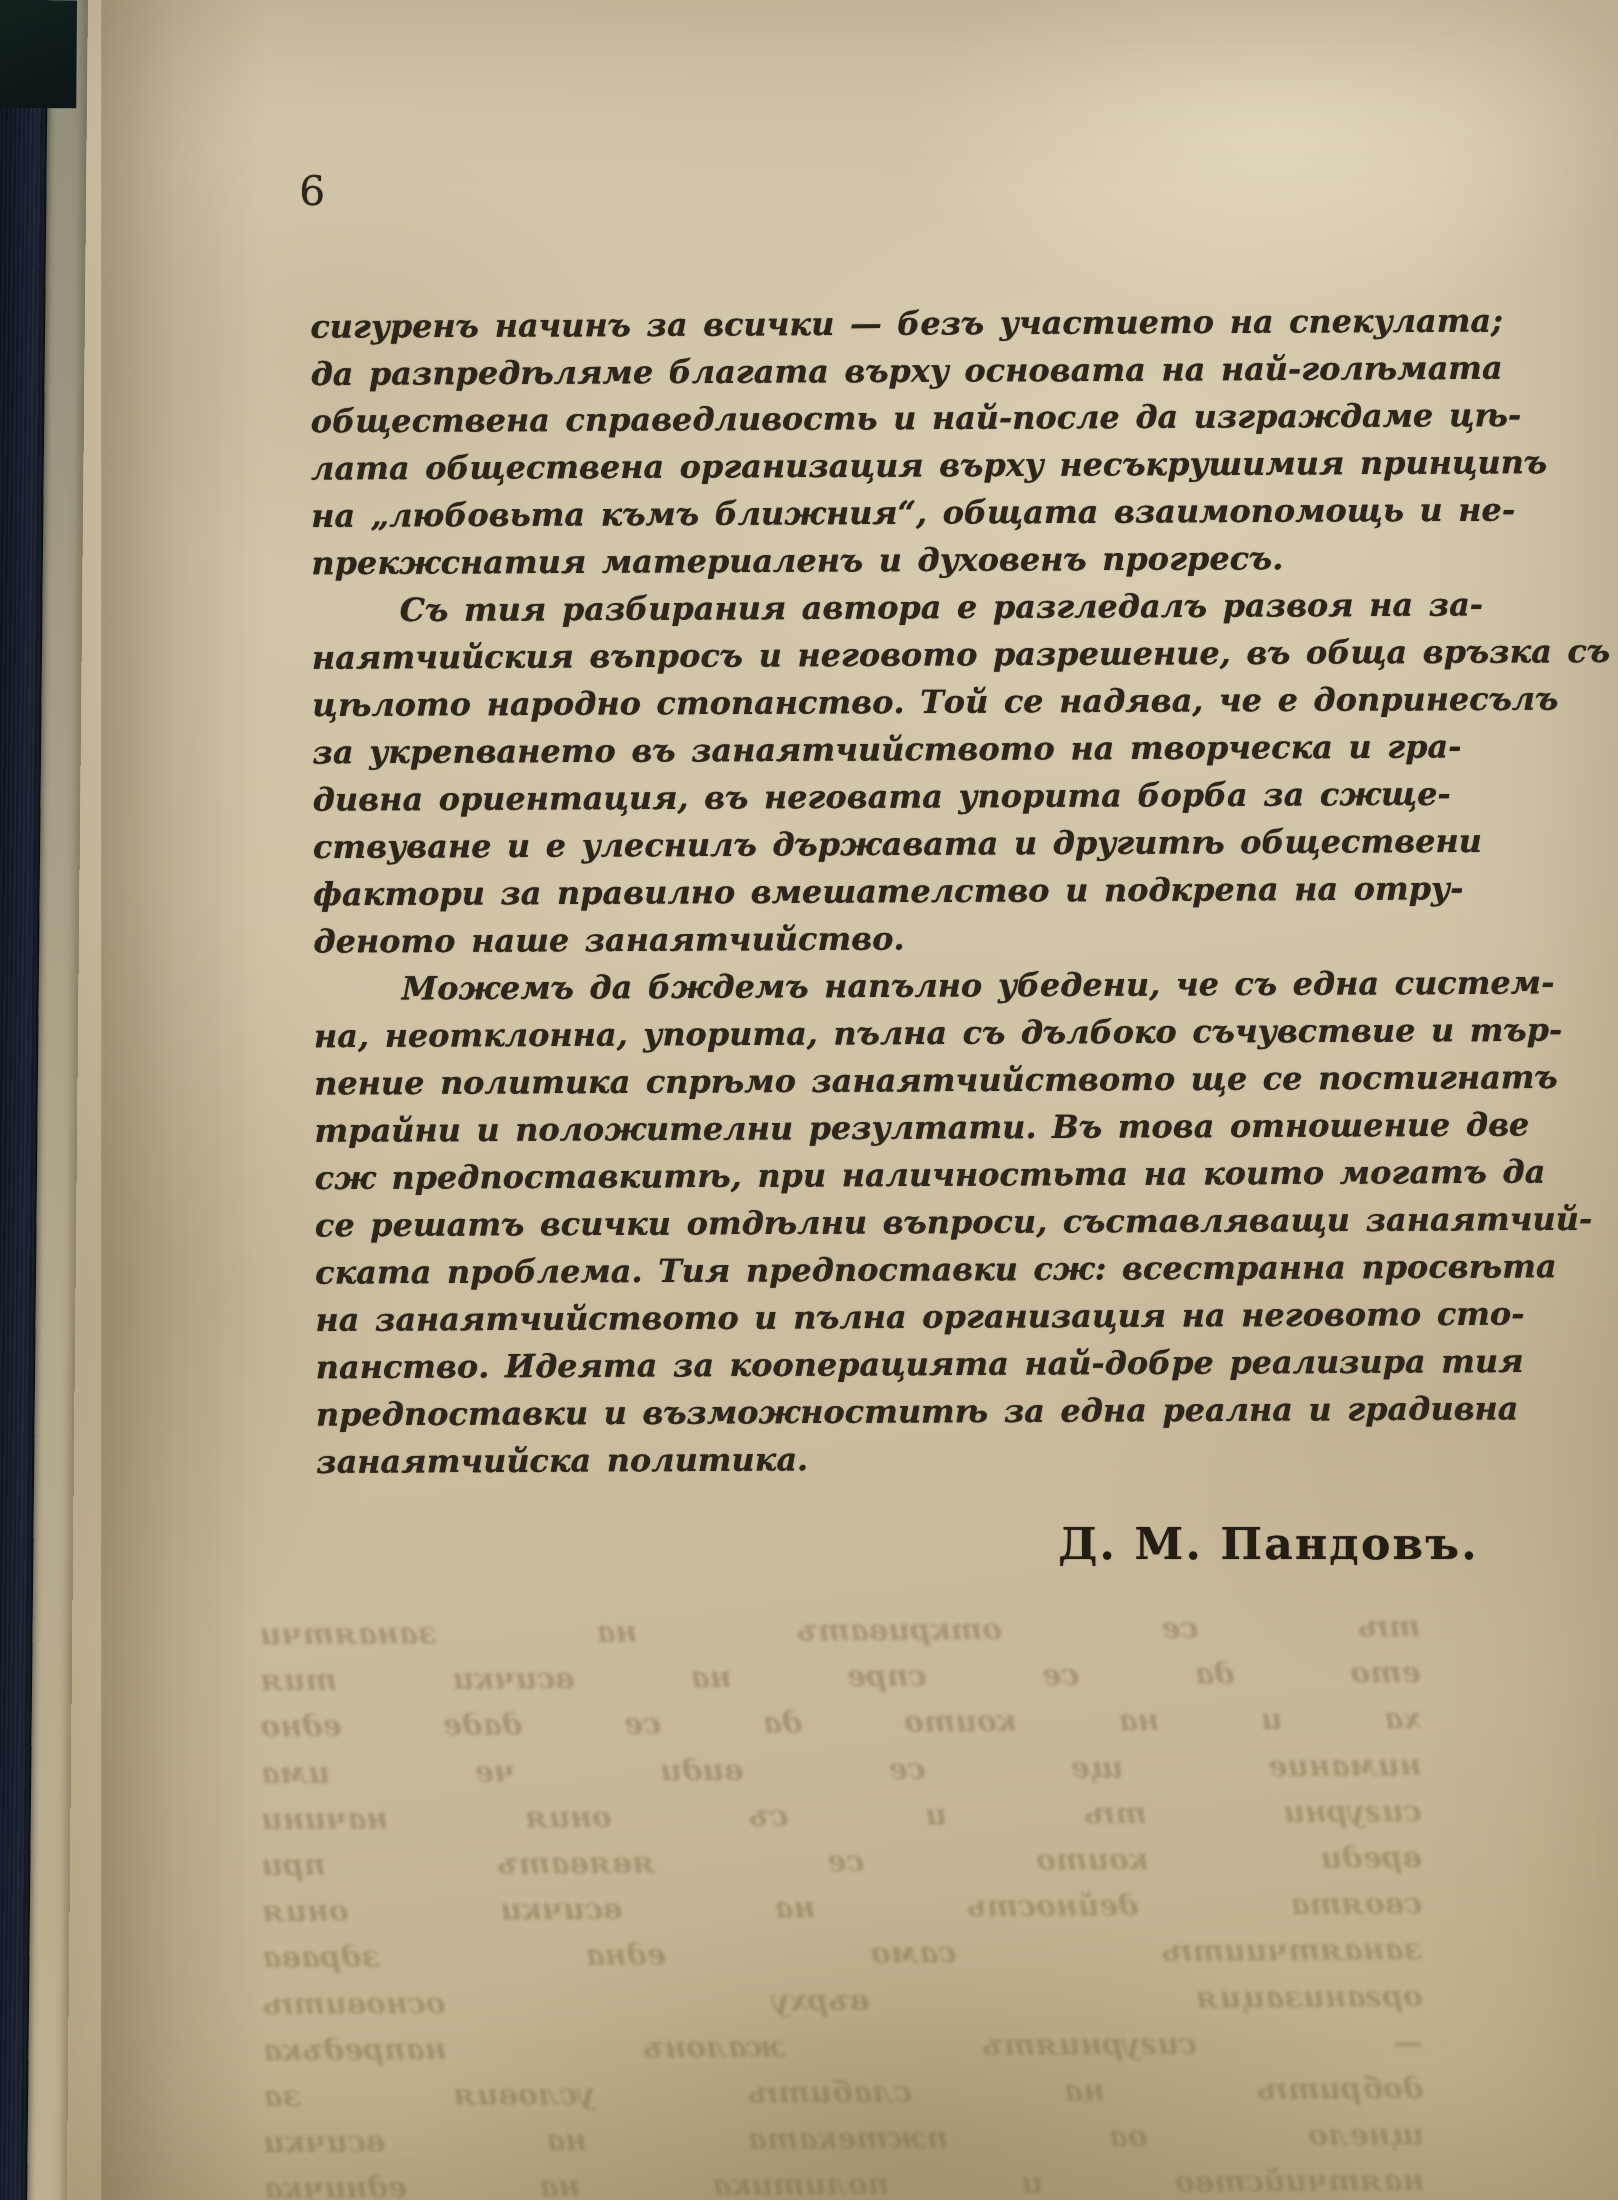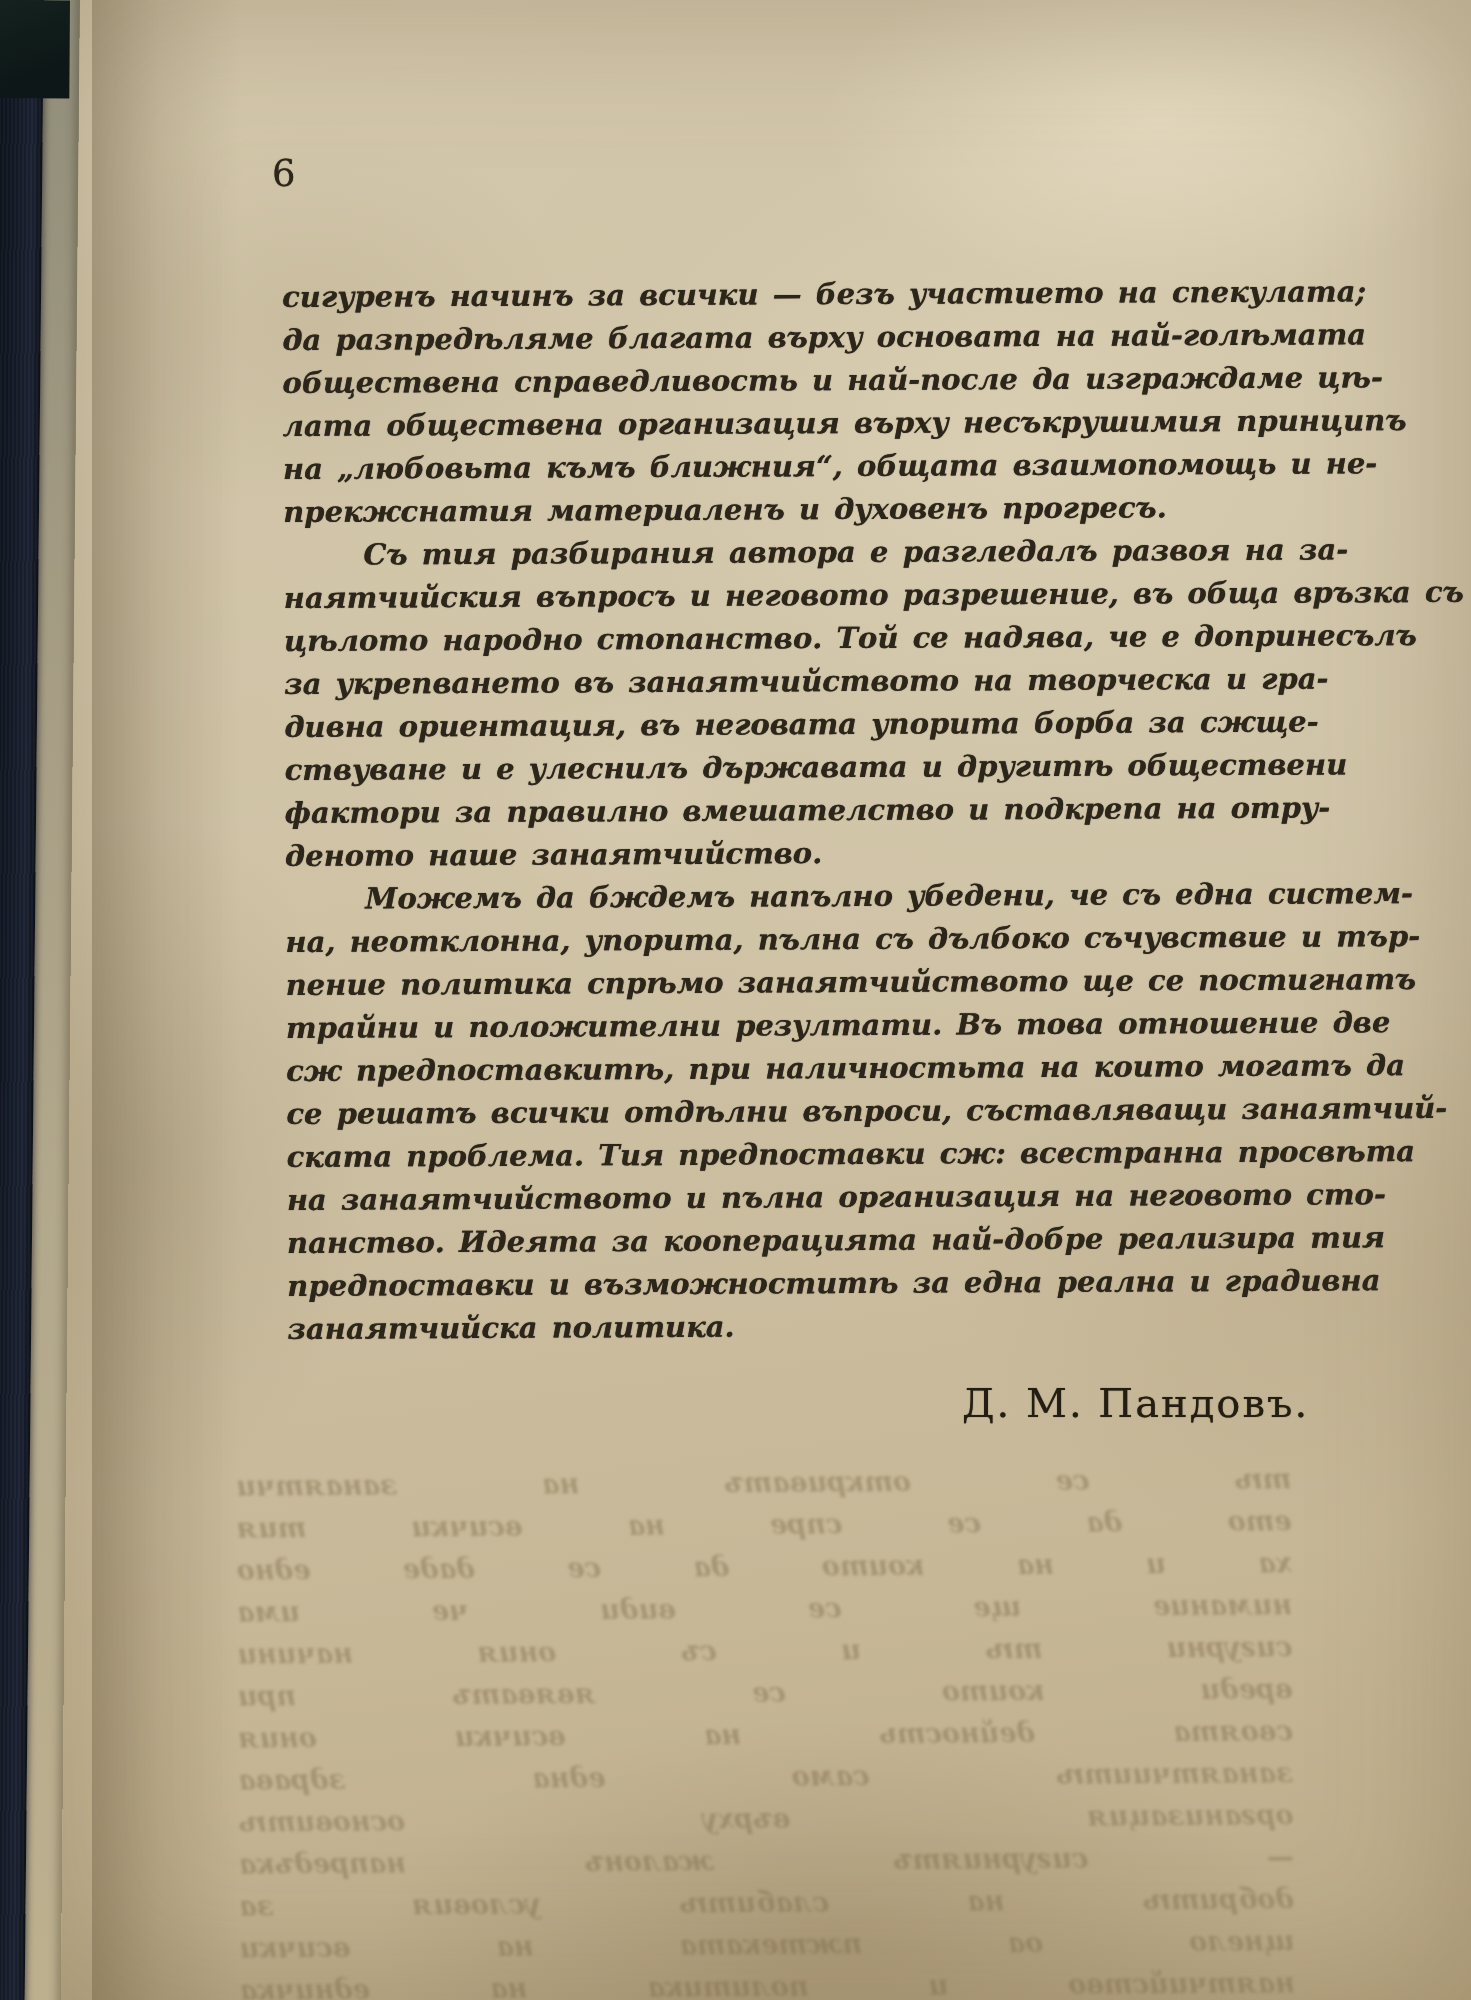--- a/index.html
+++ b/index.html
@@ -75,21 +75,21 @@
     word-spacing:.14em;
   }
   .line{
     height:43px;line-height:43px;white-space:nowrap;
     text-align:justify;text-align-last:justify;
   }
   .line.last{text-align-last:left;white-space:normal;}
   .line.indent{padding-left:80px;}
   .signature{
     left:962px;top:1380px;width:320px;
-    font-weight:400;font-size:40px;letter-spacing:2px;color:#241d12;
+    font-weight:700;font-size:40px;letter-spacing:2px;color:#241d12;
     text-shadow:0 0 1px rgba(40,32,20,.8);
     white-space:nowrap;
   }
 
   
   .bleed{
     left:238px;top:1462px;width:1055px;height:540px;overflow:hidden;
     transform:scaleX(-1) rotate(0.4deg);
     filter:blur(1.4px);
     opacity:.45;color:#7c6b49;

